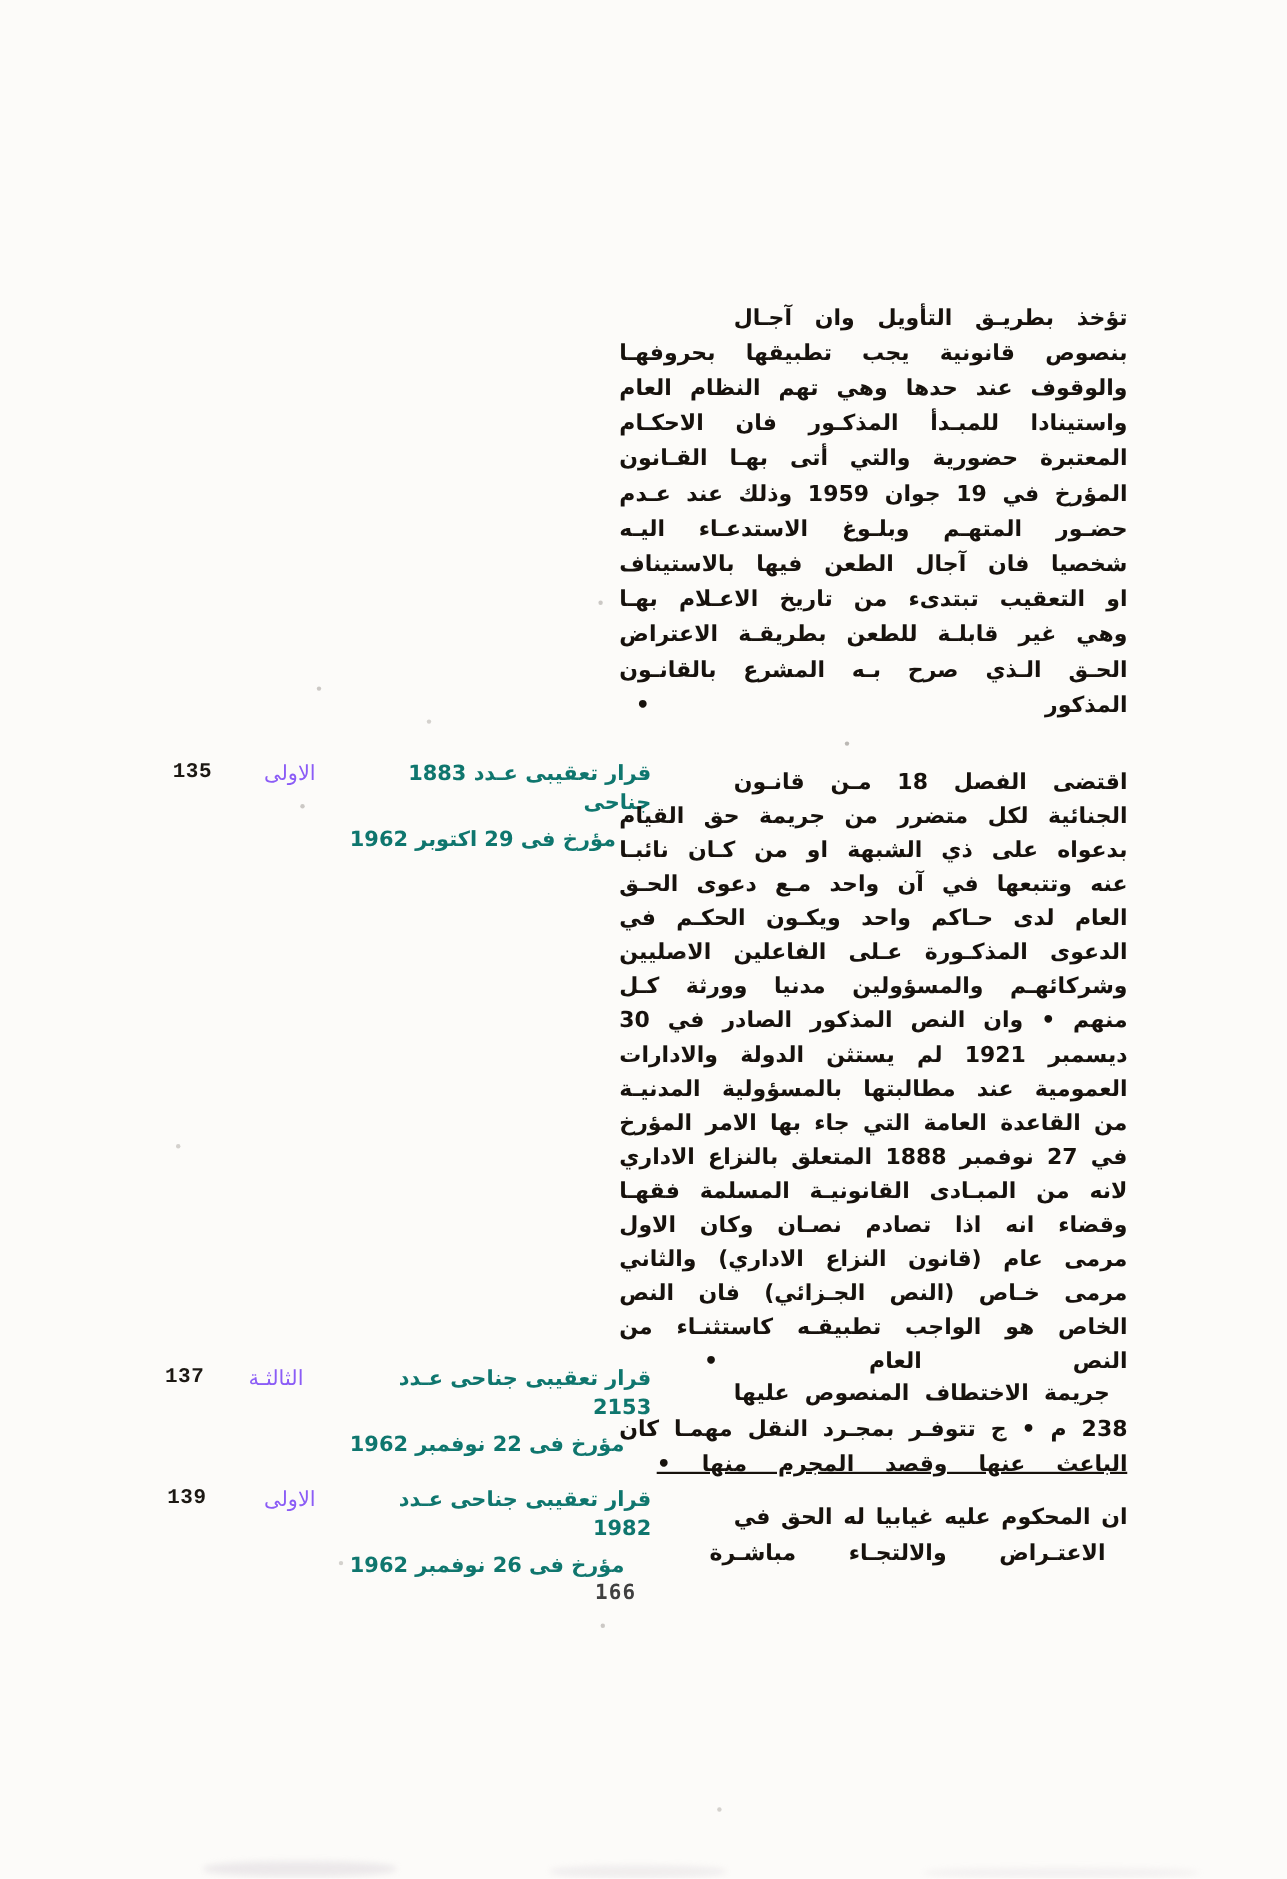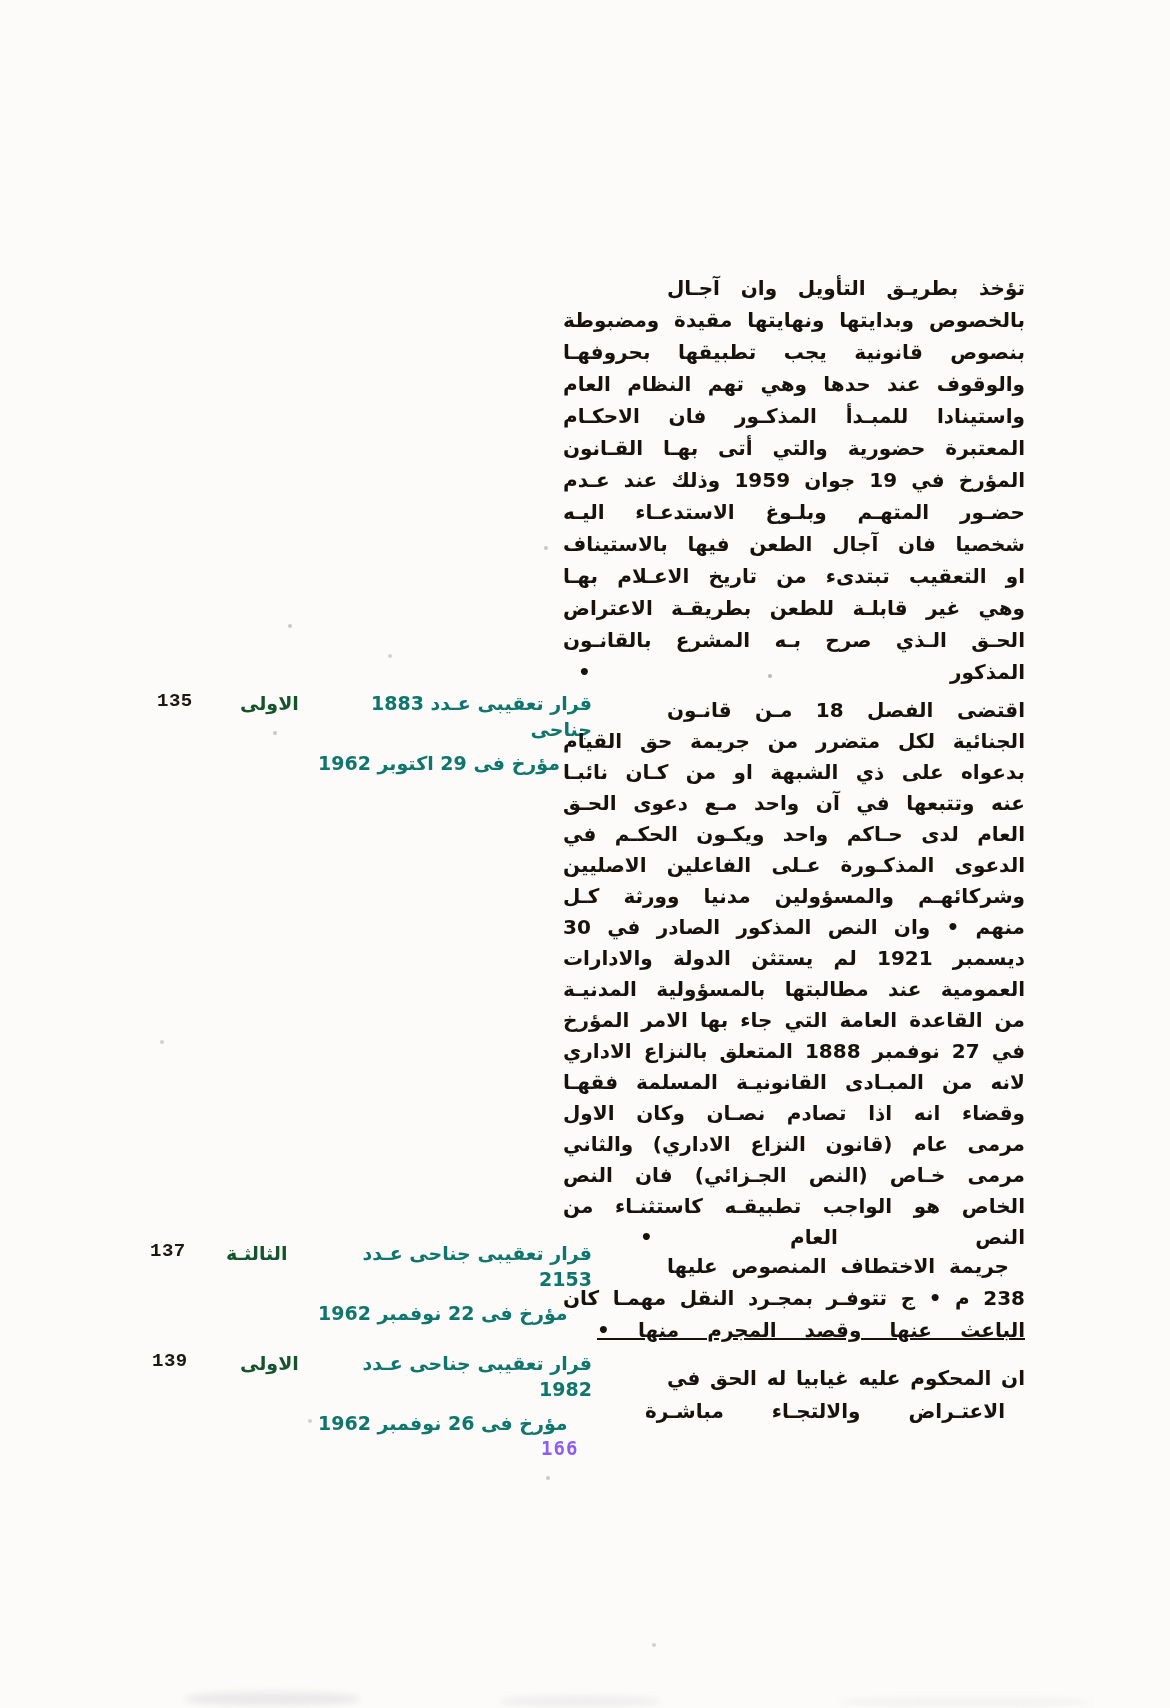--- a/index.html
+++ b/index.html
@@ -43,40 +43,40 @@
     font-size:19px;
     font-weight:700;
     color:#0f766e;
   }
   .refblock .r1 { text-align:right; line-height:26px; }
   .refblock .r2 { text-align:left; line-height:26px; margin-top:8px; }
   .chamber {
     position:absolute;
     direction:rtl;
     font-size:19px;
-    font-weight:700;
-    color:#14532d;
+    font-weight:400;
+    color:#8b5cf6;
     white-space:nowrap;
   }
   .mnum {
     position:absolute;
     font-family:Liberation Mono, monospace;
     font-size:19px;
     font-weight:700;
     letter-spacing:0.5px;
     color:#1c1813;
   }
   .pagenum {
     position:absolute;
     left:541px; top:1437px;
     font-family:"DejaVu Sans Mono", monospace;
     font-size:19px;
     font-weight:600;
     letter-spacing:1px;
-    color:#8b5cf6;
+    color:#404040;
   }
   
   .dot {
     position:absolute;
     width:4px; height:4px;
     border-radius:50%;
     background:#5a544d;
     opacity:.35;
   }
   .smudge {
@@ -86,21 +86,20 @@
     filter:blur(3px);
   }
 </style>
 </head>
 <body>
 
 <div class="page">
 
   <div class="para" id="p1" style="top:272px;">
     <div class="ln first">تؤخذ بطريـق التأويل وان آجـال الطعن</div>
-    <div class="ln">بالخصوص وبدايتها ونهايتها مقيدة ومضبوطة</div>
     <div class="ln">بنصوص قانونية يجب تطبيقها بحروفهـا</div>
     <div class="ln">والوقوف عند حدها وهي تهم النظام العام</div>
     <div class="ln">واستينادا للمبـدأ المذكـور فان الاحكـام</div>
     <div class="ln">المعتبرة حضورية والتي أتى بهـا القـانون</div>
     <div class="ln">المؤرخ في 19 جوان 1959 وذلك عند عـدم</div>
     <div class="ln">حضـور المتهـم وبلـوغ الاستدعـاء اليـه</div>
     <div class="ln">شخصيا فان آجال الطعن فيها بالاستيناف</div>
     <div class="ln">او التعقيب تبتدىء من تاريخ الاعـلام بهـا</div>
     <div class="ln">وهي غير قابلـة للطعن بطريقـة الاعتراض</div>
     <div class="ln">الحـق الـذي صرح بـه المشرع بالقانـون</div>

